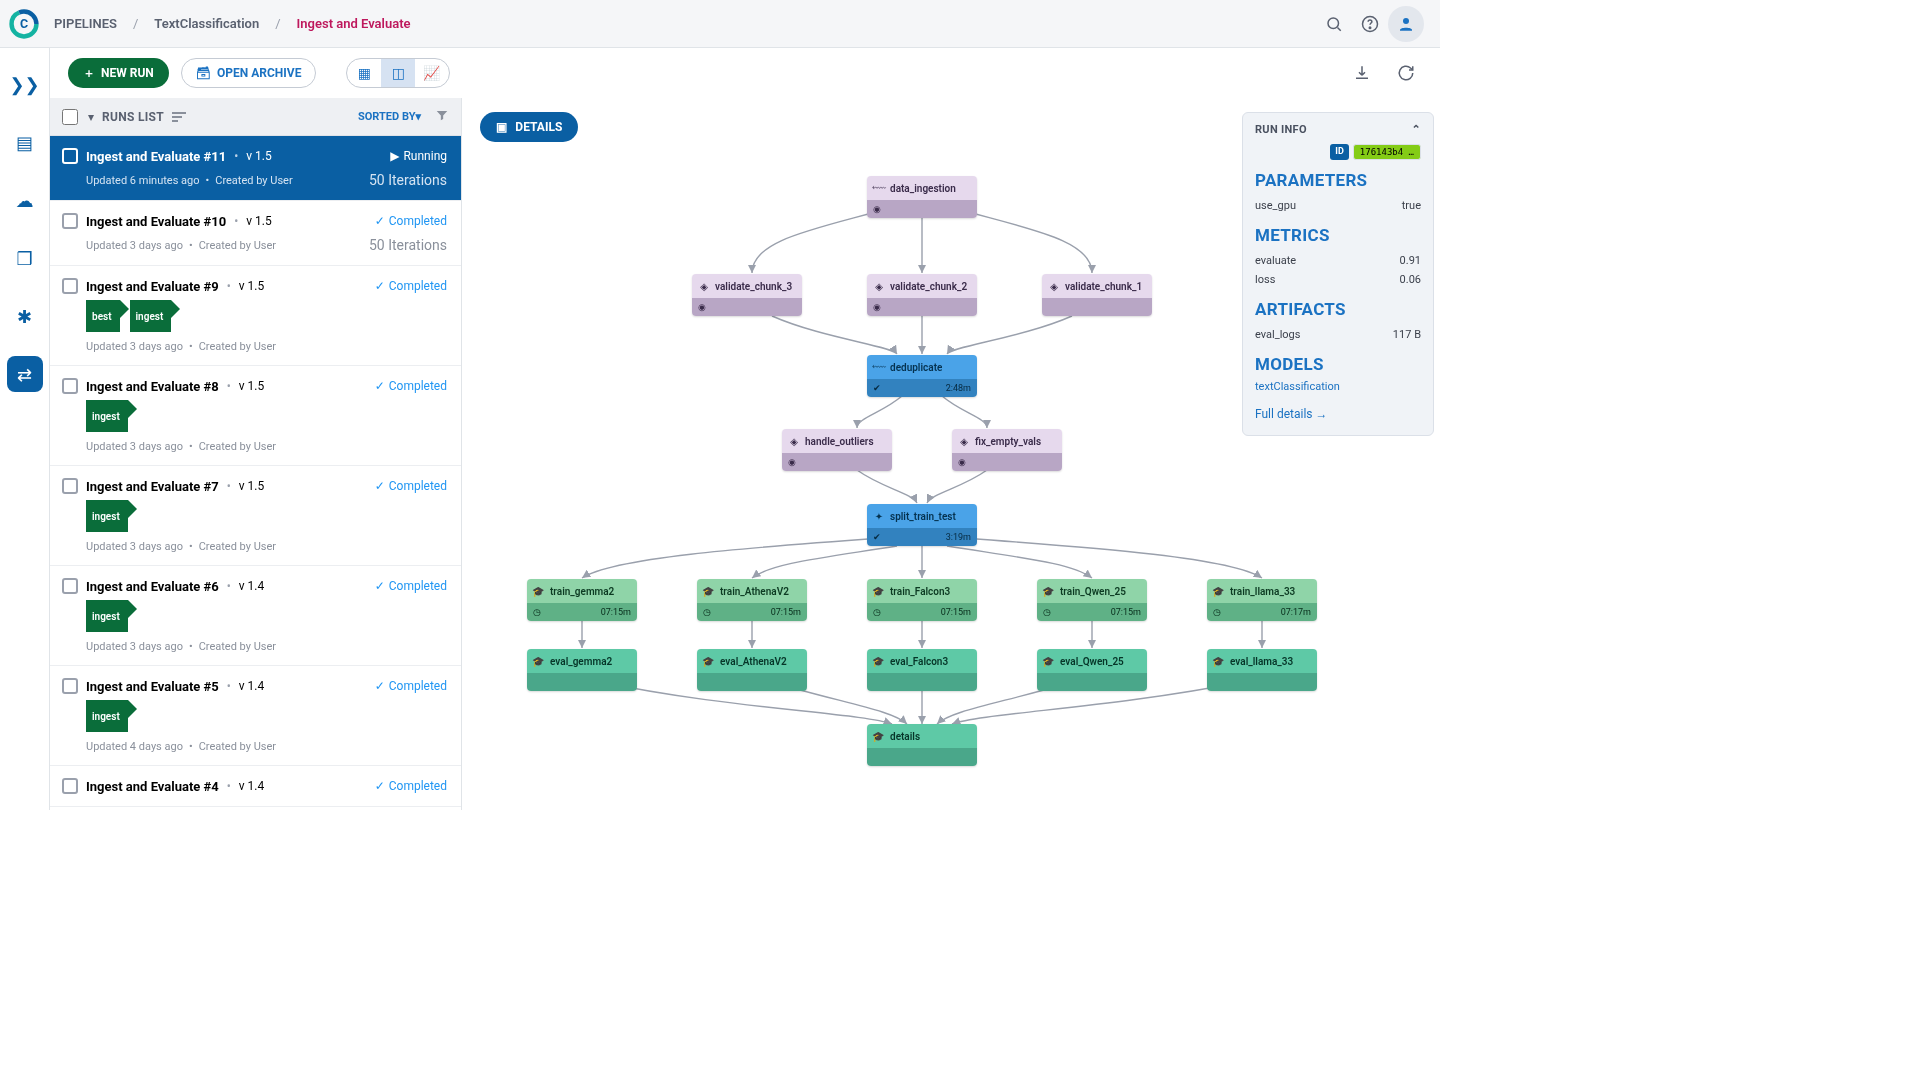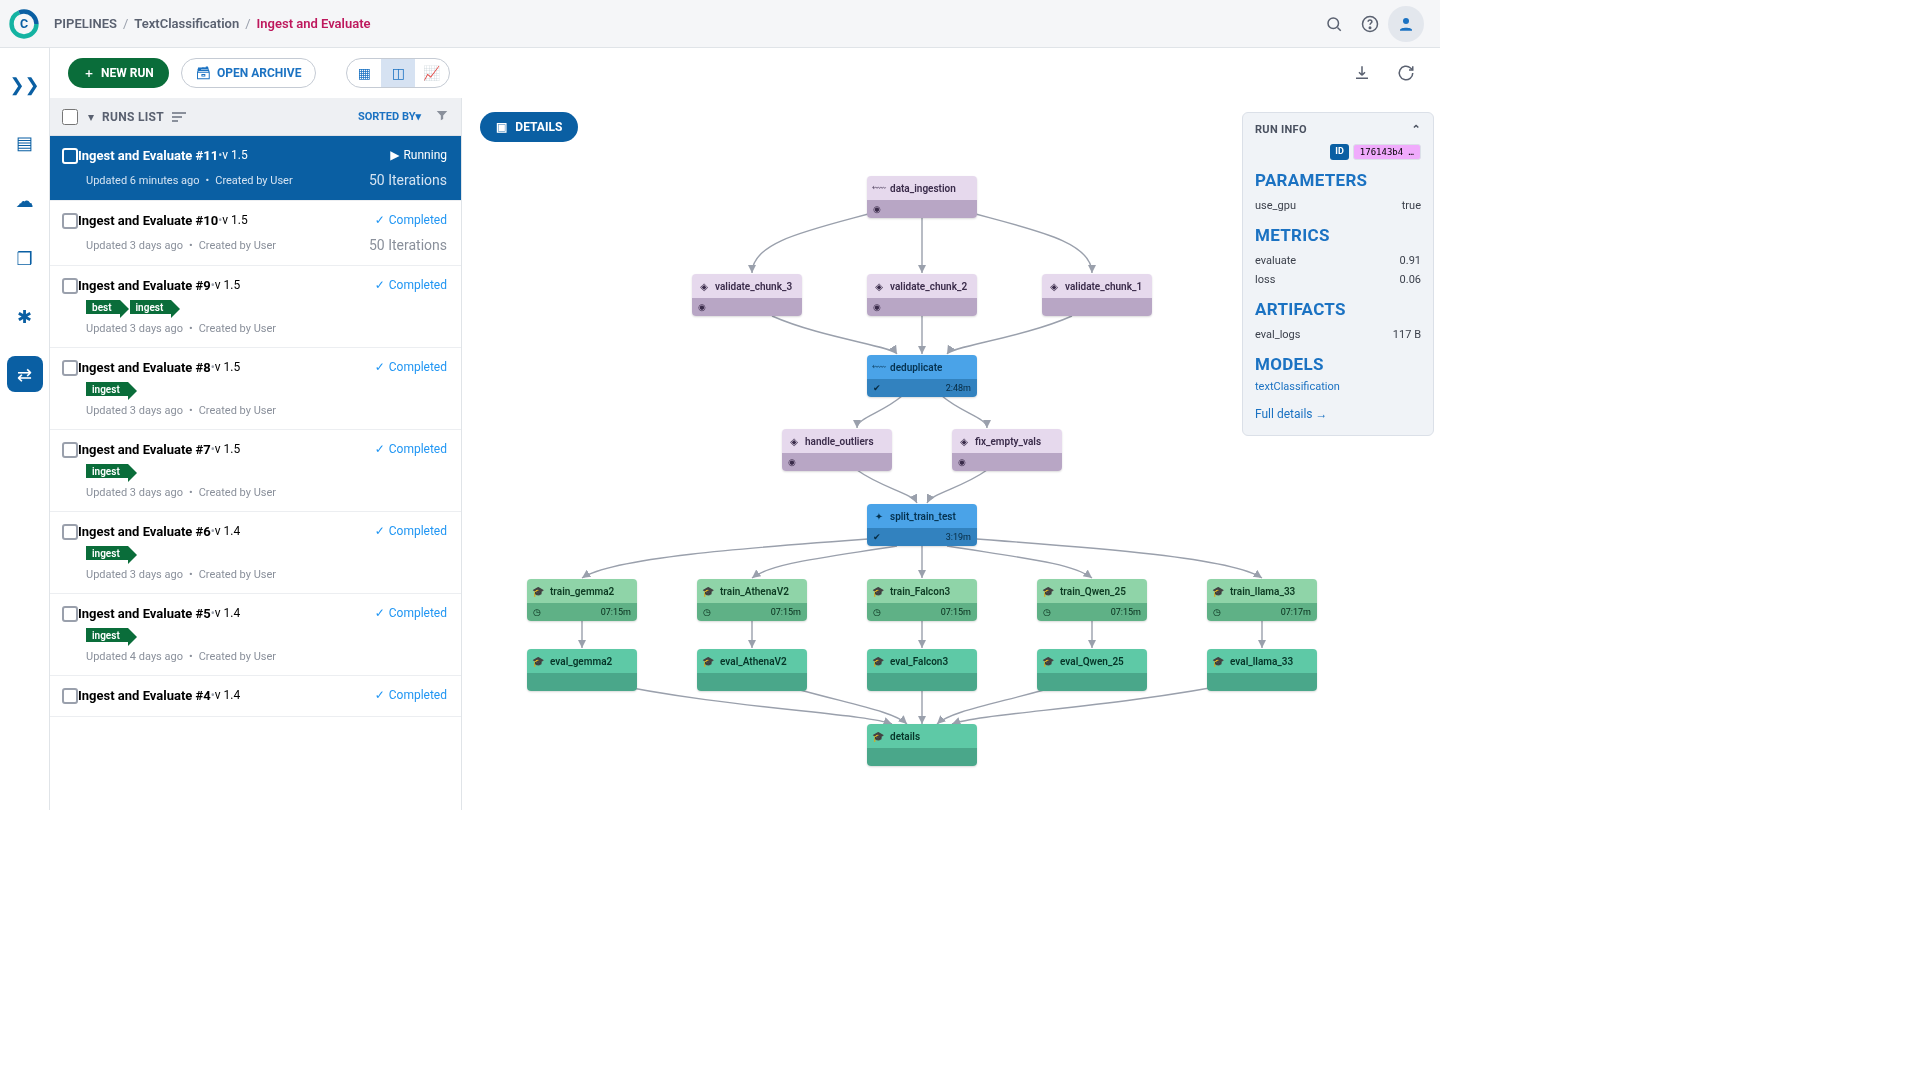--- a/index.html
+++ b/index.html
@@ -3,21 +3,21 @@
 <meta charset="utf-8">
 <style>
 * { margin: 0; padding: 0; box-sizing: border-box; font-family: -apple-system, BlinkMacSystemFont, "Segoe UI", Roboto, "Helvetica Neue", Arial, sans-serif; }
 html, body { width: 1440px; height: 810px; overflow: hidden; background: #fff; }
 .app { display: flex; flex-direction: column; height: 100%; }
 
 
 .topbar { height: 48px; display: flex; align-items: center; padding: 0 16px 0 8px; border-bottom: 1px solid #e0e4e8; background: #f5f6f8; }
 .logo { width: 32px; height: 32px; margin-right: 14px; border-radius: 50%; position: relative; }
 .logo svg { width: 32px; height: 32px; }
-.breadcrumbs { display: flex; align-items: center; gap: 6px; font-size: 13px; color: #5a6170; }
+.breadcrumbs { display: flex; align-items: center; gap: 16px; font-size: 13px; color: #5a6170; }
 .breadcrumbs .crumb { font-weight: 600; }
 .breadcrumbs .crumb.active { color: #be185d; }
 .breadcrumbs .sep { color: #9aa0ac; }
 .topbar-spacer { flex: 1; }
 .topbar-icon { width: 36px; height: 36px; display: flex; align-items: center; justify-content: center; color: #5a6170; cursor: pointer; border-radius: 50%; }
 .topbar-icon.avatar { background: #e3e7ed; }
 
 
 .body { display: flex; flex: 1; min-height: 0; }
 
@@ -44,33 +44,33 @@
 
 .runs-panel { width: 412px; border-right: 1px solid #e0e4e8; display:flex; flex-direction:column; background:#fff; }
 .runs-header { height: 38px; background: #eef0f3; border-bottom: 1px solid #dfe2e7; display:flex; align-items:center; padding: 0 12px; font-size:12px; color:#5a6170; }
 .runs-header .chk { margin-right:6px; }
 .runs-header .lbl { font-weight:700; letter-spacing:.3px; }
 .runs-header .sortby { margin-left:auto; color:#1b72c2; font-weight:700; font-size:11px; display:flex; align-items:center; }
 .runs-header .filter { margin-left:14px; color:#8a909b; }
 .runs-scroll { flex:1; overflow-y:auto; }
 
 .run { border-bottom: 1px solid #eceef1; padding: 12px 14px 12px 12px; position:relative; }
-.run .row1 { display:flex; align-items:flex-start; }
+.run .row1 { display:flex; align-items:center; gap:8px; }
 .run .chk { width:16px; height:16px; border:2px solid #9aa0ac; border-radius:3px; flex-shrink:0; }
 .run.selected { background:#0a5fa3; color:#fff; }
 .run.selected .chk { border-color:#fff; }
 .run .title { font-size:13px; font-weight:700; }
 .run .dot { color:#9aa0ac; font-size:12px; }
 .run.selected .dot { color:#bcd2e8; }
 .run .ver { font-size:12px; }
 .run .status { margin-left:auto; font-size:12px; display:flex; align-items:center; gap:4px; }
 .run .status.completed { color:#2196f3; }
 .run.selected .status { color:#fff; }
 .run .tags { display:flex; gap:0; margin:6px 0 0 24px; }
-.tag { background:#0a6d3a; color:#fff; font-size:10px; font-weight:600; height:14px; display:inline-flex; align-items:center; padding:0 8px 0 6px; position:relative; margin-right:10px; }
+.tag { background:#0a6d3a; color:#fff; font-size:10px; font-weight:600; height:32px; display:inline-flex; align-items:center; padding:0 8px 0 6px; position:relative; margin-right:10px; }
 .tag::after { content:""; position:absolute; right:-9px; top:0; border-top:9px solid transparent; border-bottom:9px solid transparent; border-left:9px solid #0a6d3a; }
 .run .row2 { display:flex; align-items:center; gap:6px; margin:8px 0 0 24px; font-size:11px; color:#8a909b; }
 .run.selected .row2 { color:#d4e3f2; }
 .run .iter { margin-left:auto; font-size:14px; }
 
 
 .canvas-wrap { flex:1; position:relative; overflow:hidden; background:#fff; }
 .details-pill { position:absolute; top:14px; left:18px; background:#0a5fa3; color:#fff; height:30px; border-radius:15px; display:flex; align-items:center; gap:8px; padding:0 16px; font-size:12px; font-weight:700; cursor:pointer; }
 .svg-canvas { position:absolute; inset:0; width:100%; height:100%; }
 
@@ -88,21 +88,21 @@
 .node.teal .nf { background:#4aa78a; color:#042a20; }
 .node .ico { width:12px; height:12px; display:inline-flex; align-items:center; justify-content:center; font-size:10px; }
 .node .nh .lbl { white-space:nowrap; overflow:hidden; text-overflow:ellipsis; font-weight:600; }
 
 
 .infopanel { position:absolute; top:14px; right:6px; width:192px; background:#f0f3f7; border:1px solid #dbe0e8; border-radius:6px; padding:10px 12px 14px; font-size:12px; }
 .infopanel h4 { font-size:11px; font-weight:700; color:#4a5160; letter-spacing:.3px; margin-bottom:8px; display:flex; align-items:center; }
 .infopanel h4 .chev { margin-left:auto; }
 .idchip { display:flex; justify-content:flex-end; margin-bottom:10px; }
 .idchip .badge { background:#0a5fa3; color:#fff; font-size:9px; font-weight:700; padding:2px 5px; border-radius:3px; margin-right:4px; }
-.idchip .val { background:#f0abfc; border:1px solid #dbe0e8; font-size:9px; padding:2px 6px; border-radius:3px; font-family: ui-monospace, monospace; }
+.idchip .val { background:#84cc16; border:1px solid #dbe0e8; font-size:9px; padding:2px 6px; border-radius:3px; font-family: ui-monospace, monospace; }
 .sect { margin-top:10px; }
 .sect .st { font-size:17px; font-weight:700; color:#1b72c2; letter-spacing:.3px; margin-bottom:6px; }
 .kv { display:flex; justify-content:space-between; font-size:11px; color:#3a3f4a; padding:3px 0; }
 .link { color:#1b72c2; font-size:11px; }
 .fulldetails { margin-top:14px; color:#1b72c2; font-size:12px; cursor:pointer; }
 
 
 input[type=checkbox]{ width:16px; height:16px; accent-color:#0a5fa3; }
 
 

